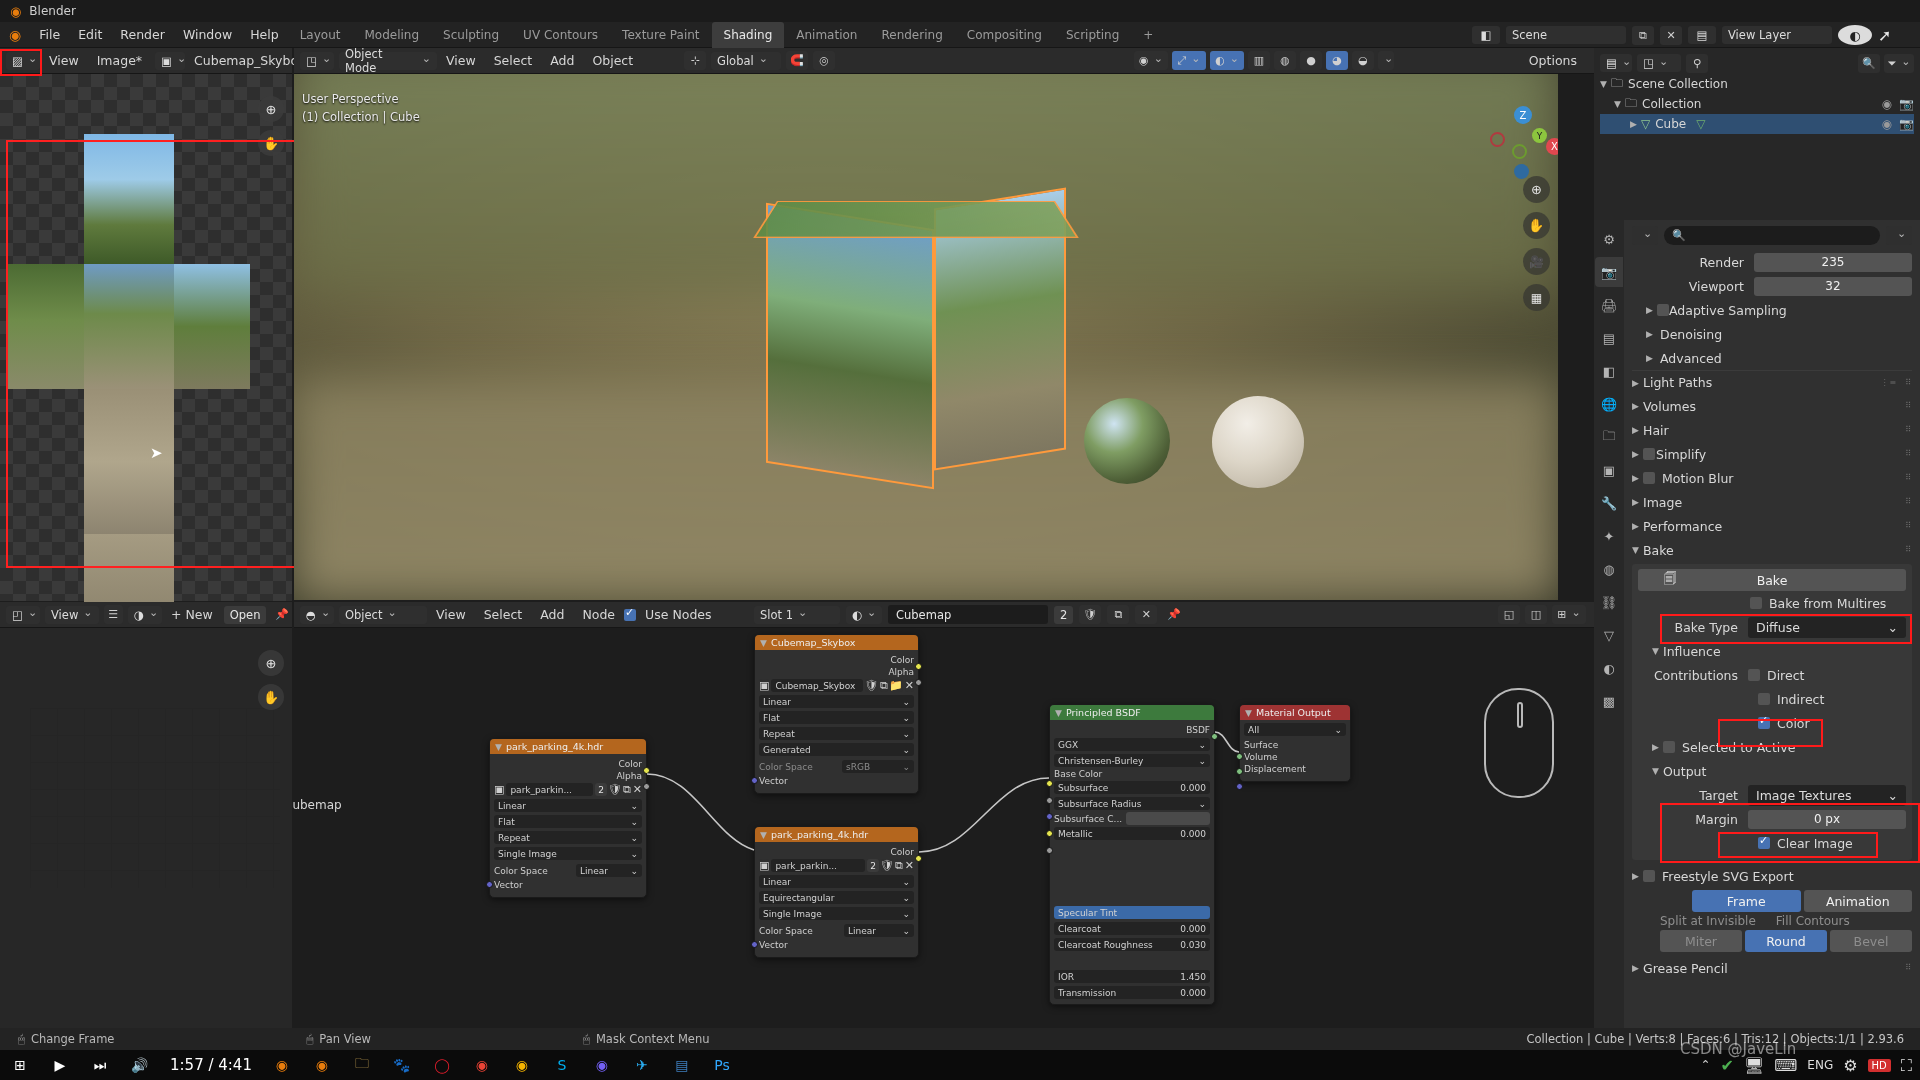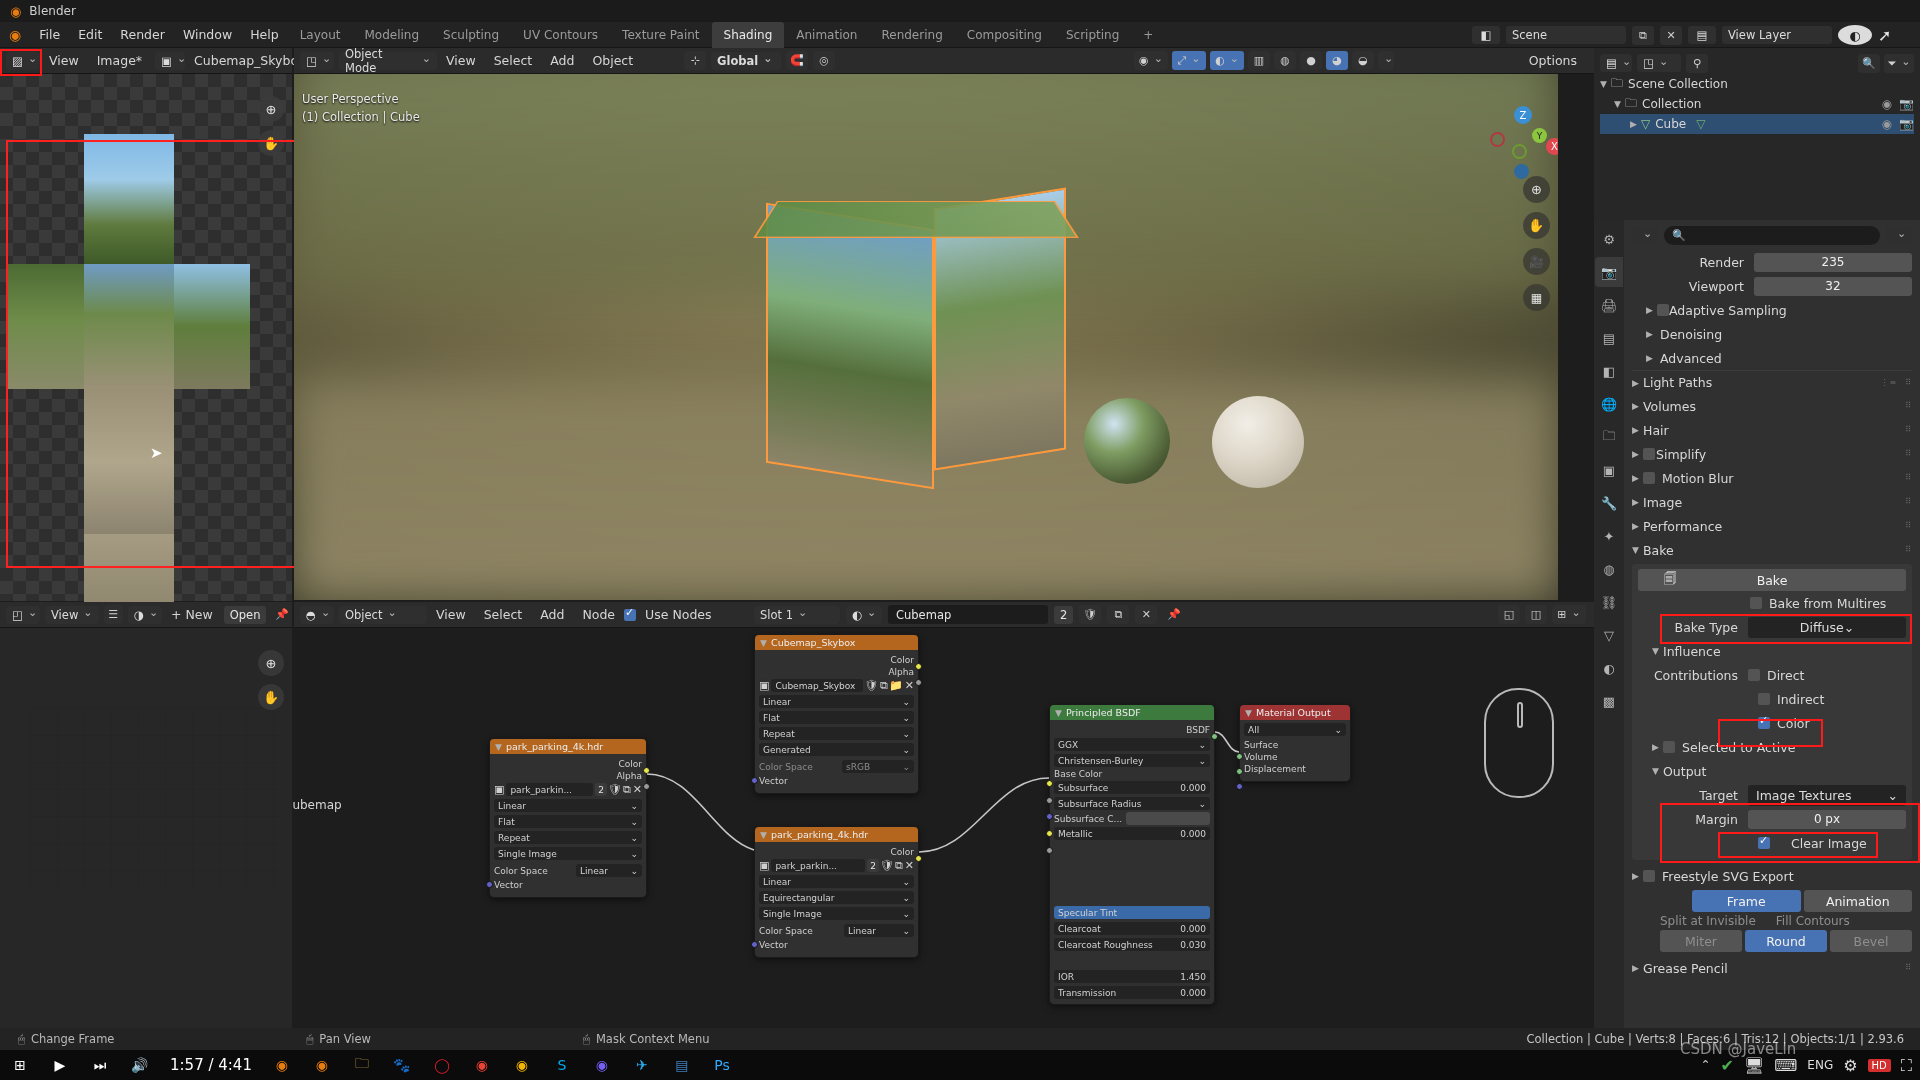--- a/index.html
+++ b/index.html
@@ -224,21 +224,21 @@
     <div class="drop chev" style="margin-left:6px;width:34px;">◳</div>
     <div class="drop chev" style="margin-left:5px;width:98px;">
       <span>Object Mode</span>
       </div>
     <span class="mi">View</span>
     <span class="mi">Select</span>
     <span class="mi">Add</span>
     <span class="mi">Object</span>
     <div class="row" style="position:absolute;left:390px;gap:5px;">
       <div class="icobox">⊹</div>
-      <div class="drop chev" style="width:70px;font-weight:bold;">
+      <div class="drop chev" style="width:70px;">
         <span>Global</span>
         </div>
       <div class="icobox">🧲</div>
       <div class="icobox">◎</div>
     </div>
     <div class="row" style="position:absolute;right:200px;gap:4px;">
       <div class="icobox chev" style="width:34px;">◉</div>
       <div class="icobox chev blue" style="width:34px;">⤢</div>
       <div class="icobox chev blue" style="width:34px;">◐</div>
       <div class="icobox">▥</div>
@@ -697,21 +697,21 @@
         <div class="pbtn">
           <span style="position:absolute;left:40px;">🗐</span>
           <span>Bake</span>
           </div>
         <div class="prow" style="justify-content:flex-start;padding-left:112px;">
           <span class="ckb"></span>
           <span style="margin-left:7px;">Bake from Multires</span>
           </div>
         <div class="prow">
           <span style="width:110px;text-align:right;padding-right:10px;">Bake Type</span>
-          <div class="pselect" style="flex:1;justify-content:center;">
+          <div class="pselect" style="flex:1;">
             <span>Diffuse</span>
               <span>⌄</span>
             </div>
         </div>
         <div class="prow" style="padding-left:14px;">
           <span class="tri">▼</span>
             <span>Influence</span>
           </div>
         <div class="prow">
           <span style="width:110px;text-align:right;padding-right:10px;">Contributions</span>
@@ -741,21 +741,21 @@
             <span>Image Textures</span>
               <span>⌄</span>
             </div>
         </div>
         <div class="prow">
           <span style="width:110px;text-align:right;padding-right:10px;">Margin</span>
           <div class="pfield" style="flex:1;">0 px</div>
         </div>
         <div class="prow" style="padding-left:120px;">
           <span class="ckb on"></span>
-          <span style="margin-left:21px;">Clear Image</span>
+          <span style="margin-left:7px;">Clear Image</span>
           </div>
       </div>
 
       <div class="prow" style="margin-top:4px;">
         <span class="tri">▶</span>
           <span class="ckb"></span>
         <span style="margin-left:7px;">Freestyle SVG Export</span>
         </div>
       <div class="row" style="gap:3px;margin:2px 0 2px 60px;">
         <div class="pbtn" style="flex:1;background:#4772b3;">Frame</div>

